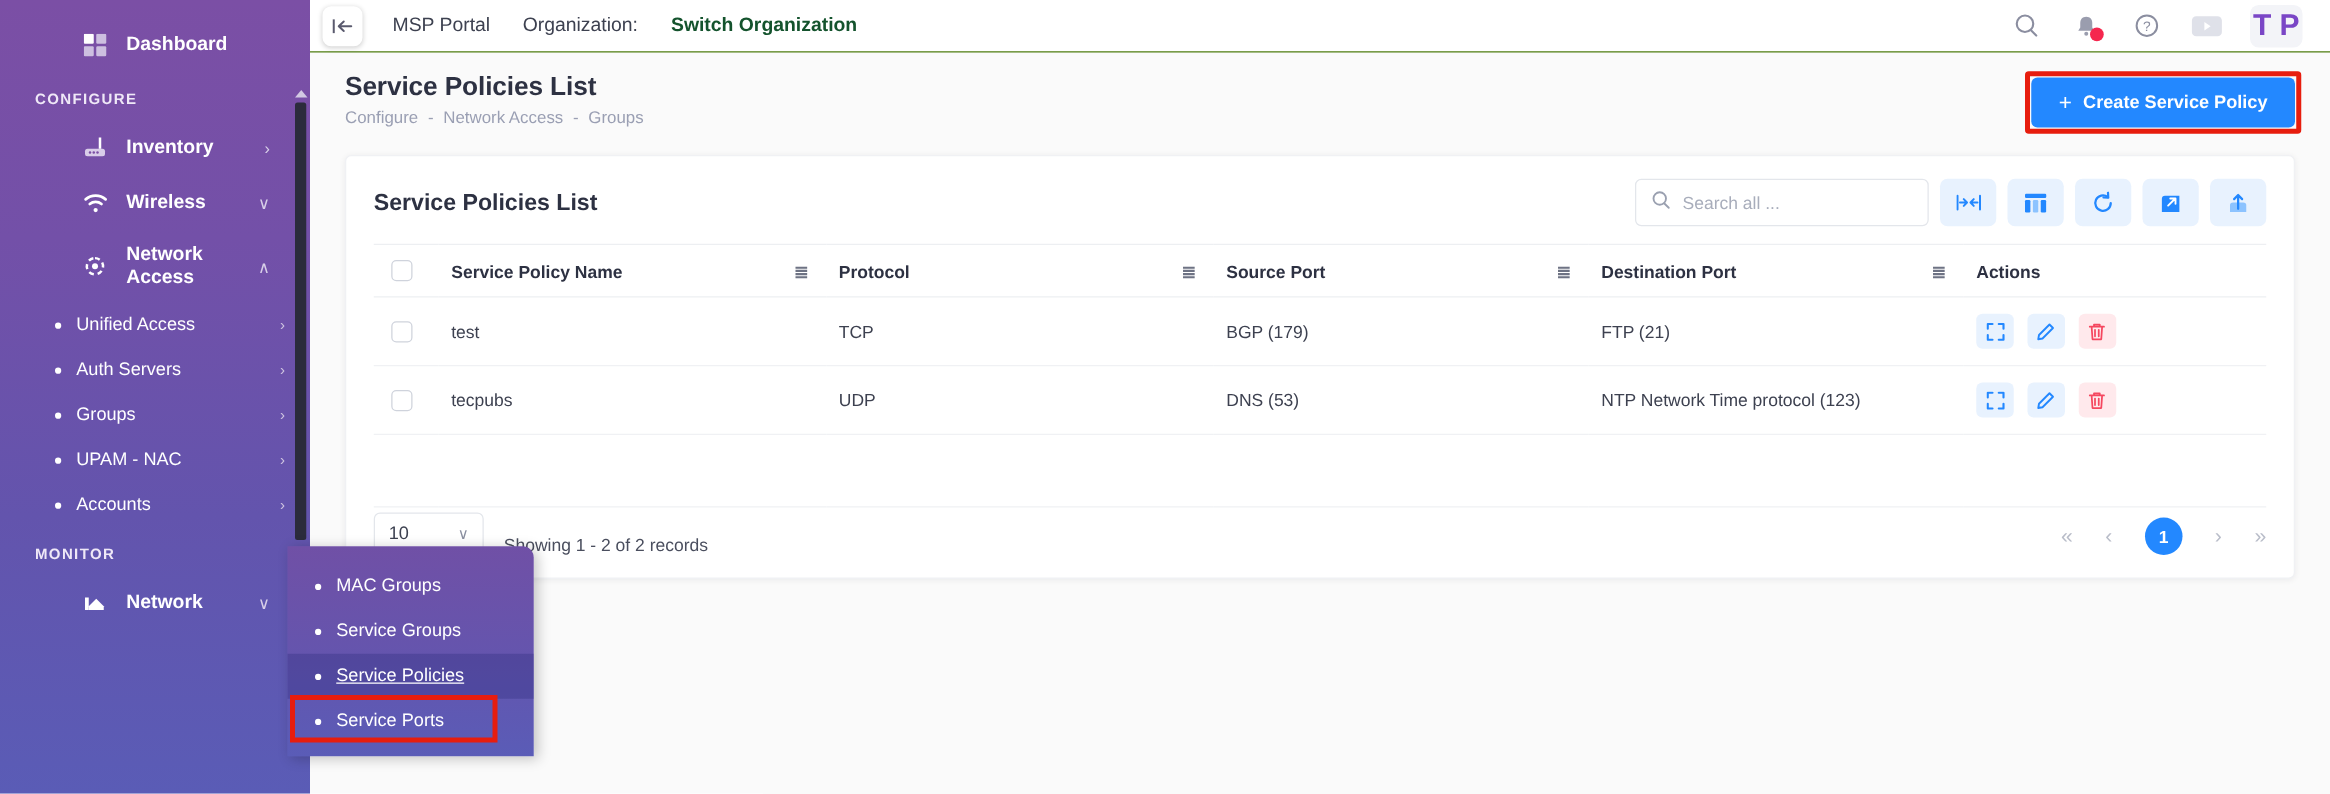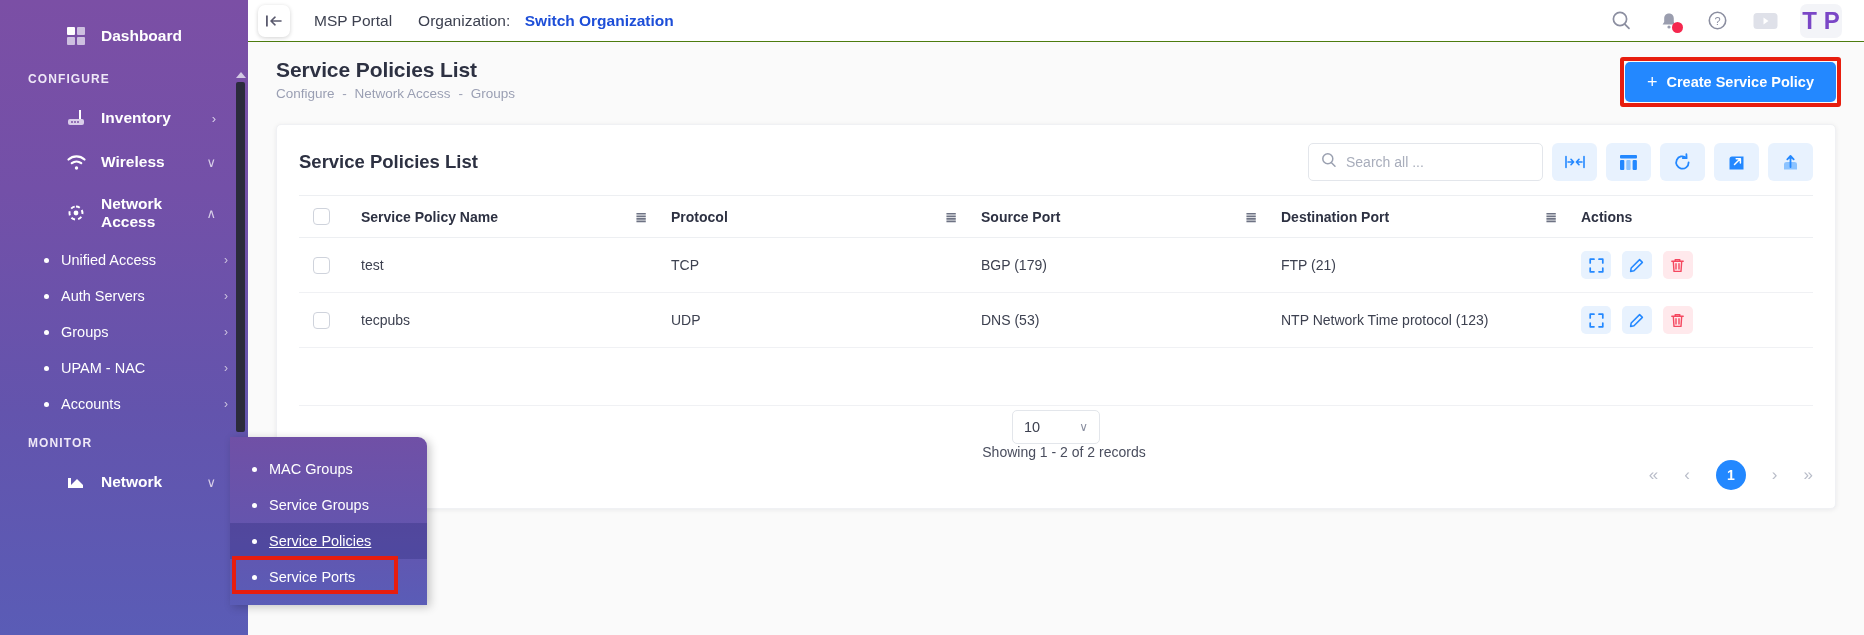--- a/index.html
+++ b/index.html
@@ -93,21 +93,21 @@
   }
   .collapse-btn {
     width: 32px; height: 32px; margin-left: 10px; background: #fff;
     border-radius: 7px; box-shadow: 0 1px 4px rgba(0,0,0,.18);
     display: flex; align-items: center; justify-content: center;
     color: #5a5a6e; font-size: 15px; cursor: pointer; flex: none;
   }
   .tb-text { margin-left: 24px; display: flex; align-items: center; gap: 26px; }
   .tb-portal { font-size: 15.5px; color: #3d4150; font-weight: 400; }
   .tb-orglabel { font-size: 15.5px; color: #3d4150; }
-  .tb-orglink { font-size: 15.5px; color: #1d4ed8; font-weight: 700; cursor: pointer; margin-left: 10px;}
+  .tb-orglink { font-size: 15.5px; color: #14532d; font-weight: 700; cursor: pointer; margin-left: 22px;}
   .tb-right { margin-left: auto; display: flex; align-items: center; gap: 22px; }
   .tb-ic { width: 26px; height: 26px; display: flex; align-items: center; justify-content: center; cursor: pointer; position: relative; color:#8b8ea0;}
   .badge-dot {
     position: absolute; right: -1px; bottom: 1px; width: 11px; height: 11px;
     border-radius: 50%; background: #f5274e;
   }
   .avatar {
     width: 42px; height: 34px; border-radius: 7px; background: #f3f4f8;
     display: flex; align-items: center; justify-content: center; gap: 5px;
     font-size: 24px; font-weight: 700; color: #7a46c6; cursor: pointer;
@@ -179,21 +179,21 @@
     width: 30px; height: 28px; border-radius: 5px; display: inline-flex;
     align-items: center; justify-content: center; cursor: pointer; margin-right: 7px;
     vertical-align: middle;
   }
   .act.view { background: #e8f2fe; color: #2388ff; }
   .act.edit { background: #e8f2fe; color: #2388ff; }
   .act.del  { background: #ffe9ec; color: #f5475f; }
   .table-pad { height: 58px; }
 
   
-  .card-foot { display: flex; align-items: center; padding: 4px 22px 0 22px; flex-direction: column; }
+  .card-foot { display: flex; align-items: flex-end; padding: 4px 22px 0 22px; }
   .pagesize {
     width: 88px; height: 34px; border: 1px solid #e3e6eb; border-radius: 5px;
     display: flex; align-items: center; justify-content: space-between;
     padding: 0 11px; font-size: 14.5px; color: #3d4150; cursor: pointer; background:#fff;
   }
   .pagesize .cv { color: #8a8fa0; font-size: 12px; }
   .showing { font-size: 14px; color: #4a4e5e; margin-left: 16px; }
   .pager { margin-left: auto; display: flex; align-items: center; gap: 26px; }
   .pg { color: #b9bdc9; font-size: 17px; cursor: pointer; user-select: none; }
   .pg.num {

